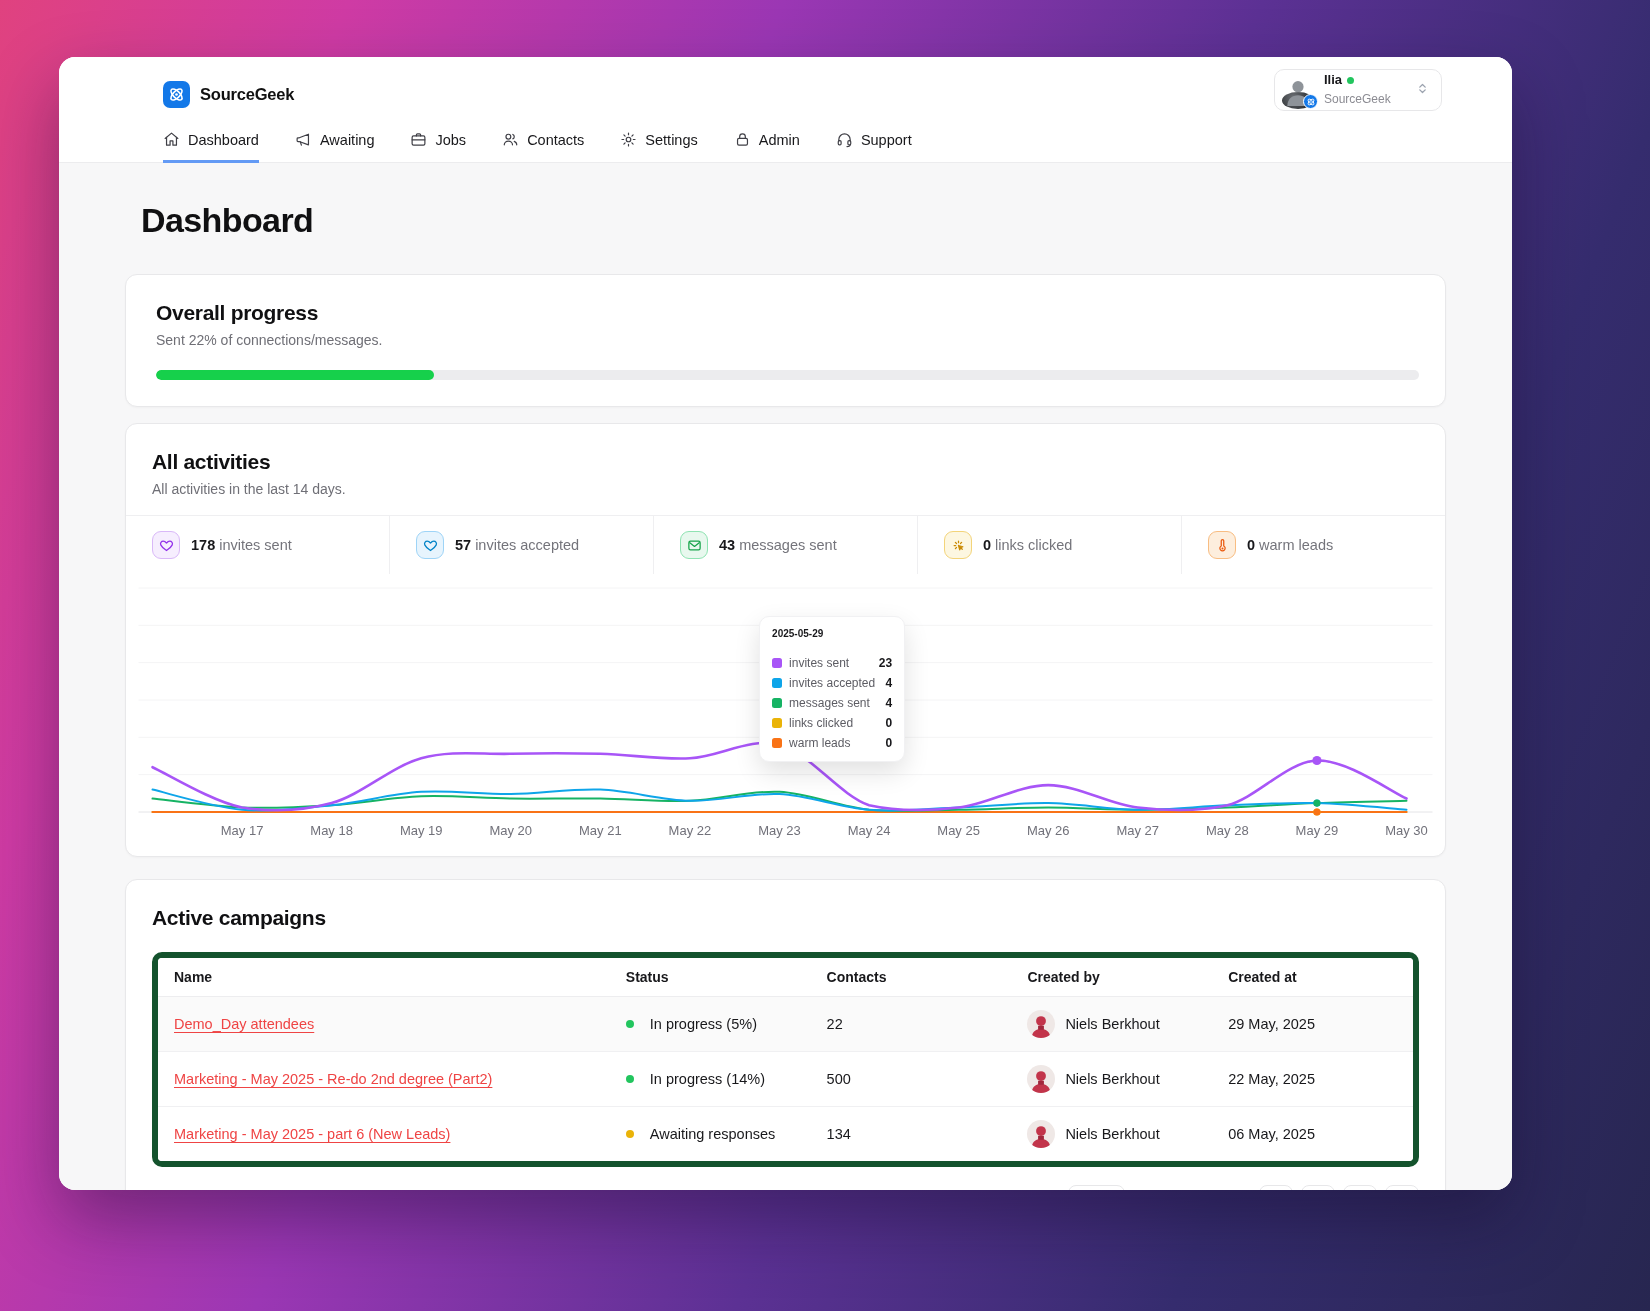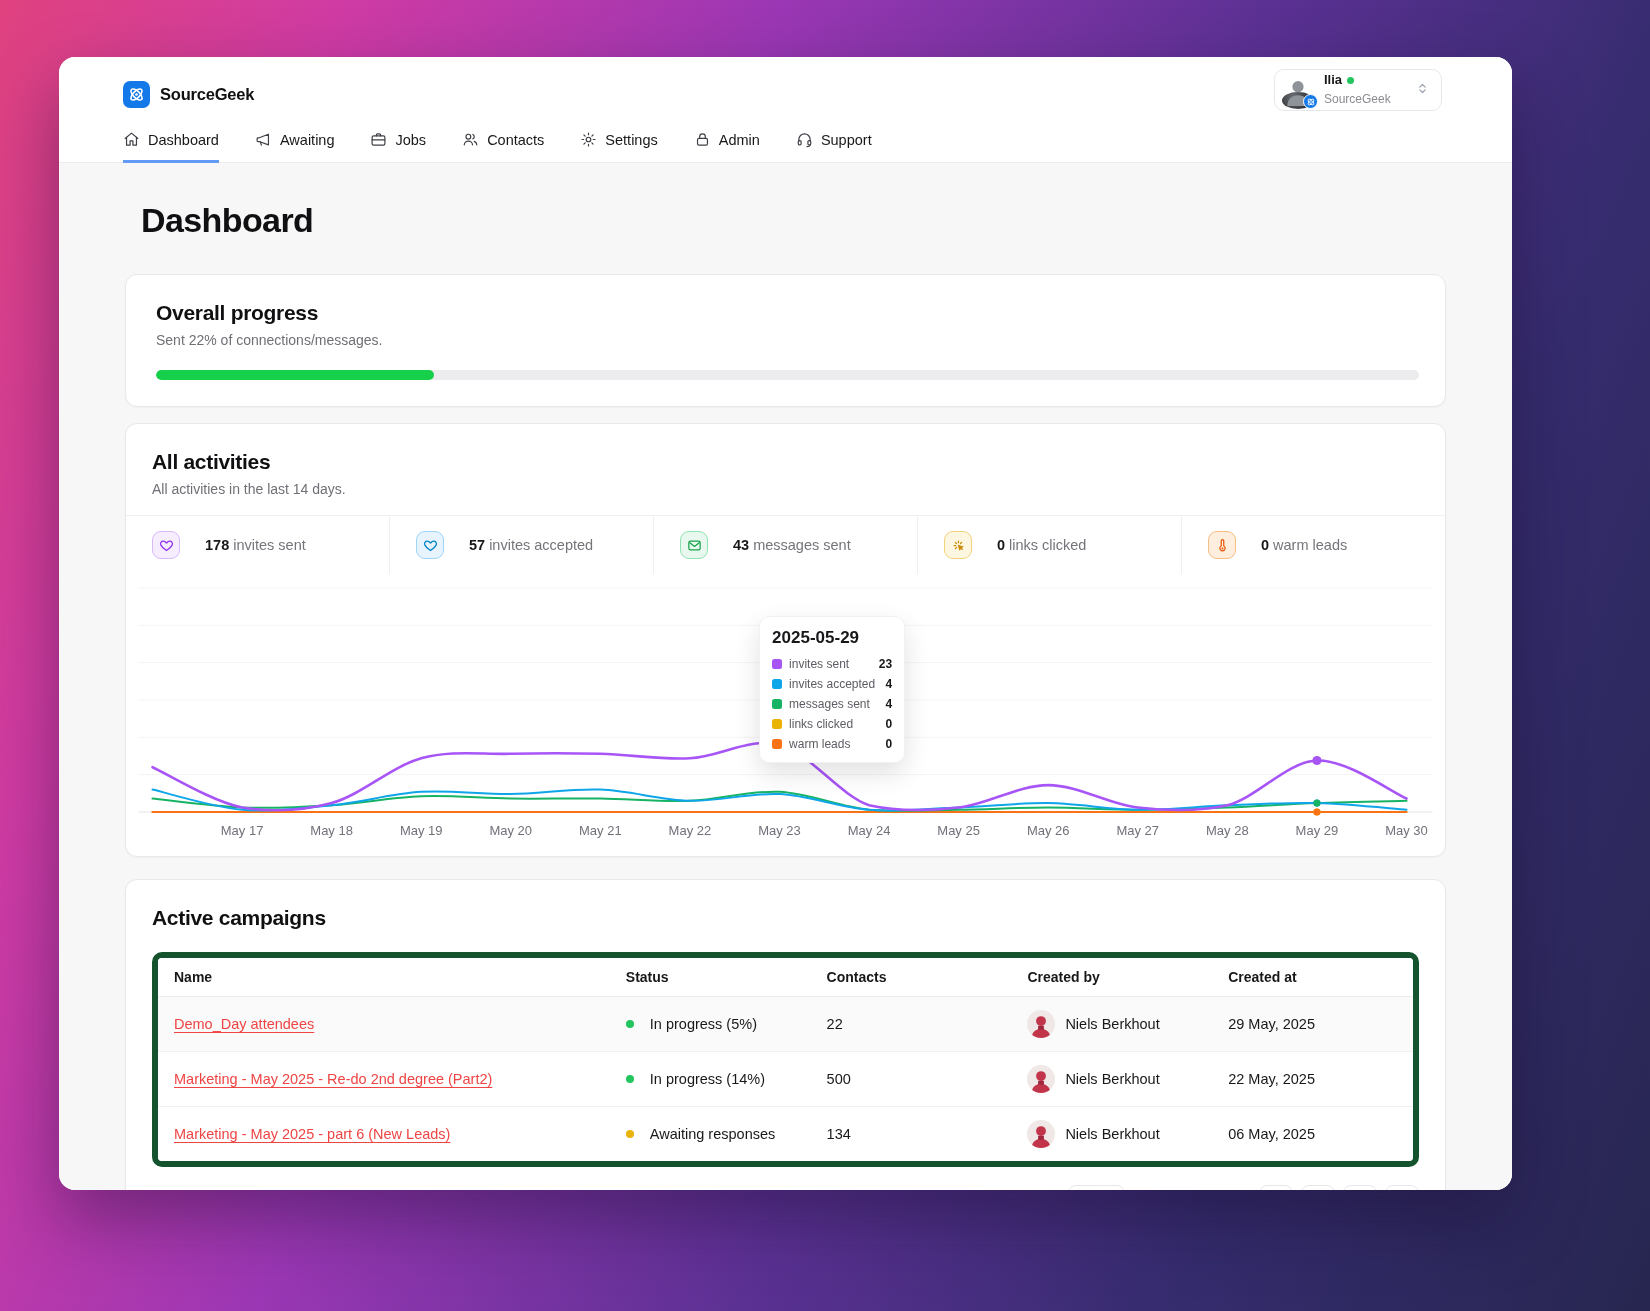--- a/index.html
+++ b/index.html
@@ -9,21 +9,21 @@
     background:linear-gradient(112deg,#e0427f 0%,#cf3ba4 16%,#9b37b4 36%,#5c3194 58%,#352c6e 78%,#272650 100%);
     position:relative; overflow:hidden;
   }
   .app {
     position:absolute; left:59px; top:57px; width:1453px; height:1133px;
     background:#fff; border-radius:16px; overflow:hidden;
     box-shadow:0 30px 70px rgba(20,10,40,.40);
     display:flex; flex-direction:column;
   }
   
-  .header { background:#fff; padding:16px 64px 0 64px; position:relative; border-bottom:1px solid #ececee; }
+  .header { background:#fff; padding:16px 64px 0 104px; position:relative; border-bottom:1px solid #ececee; }
   .brand { display:flex; align-items:center; gap:10px; height:42px; }
   .brand-logo { width:27px; height:27px; border-radius:7px; background:#1378e8; display:flex; align-items:center; justify-content:center; }
   .brand-logo svg { width:19px; height:19px; }
   .brand-name { font-size:16.5px; font-weight:700; color:#111; letter-spacing:-.2px; }
   .nav { display:flex; gap:36px; margin-top:4px; }
   .nav-item { display:flex; align-items:center; gap:8px; height:44px; font-size:14.5px; font-weight:500; color:#18181b;
     border-bottom:3px solid transparent; margin-bottom:-1px; cursor:pointer; }
   .nav-item svg { width:17px; height:17px; color:#3f3f46; }
   .nav-item.active { border-bottom-color:#639af5; }
   .user-chip { position:absolute; right:70px; top:12px; height:42px; min-width:168px;
@@ -49,36 +49,36 @@
   .card-title { font-size:21px; font-weight:700; letter-spacing:-.3px; color:#101012; }
   .card-sub { font-size:14px; color:#6f6f76; margin-top:7px; }
   
   .progress-card { margin-bottom:16px;padding-left:30px; }
   .progress-track { margin-top:22px; height:10px; border-radius:6px; background:#ececee; overflow:hidden; }
   .progress-fill { height:100%; border-radius:6px; }
   
   .activities-card { margin-bottom:22px; padding-bottom:12px; }
   .act-head { padding:26px 26px 18px 26px; }
   .stats-row { display:flex; border-top:1px solid #efeff1; }
-  .stat { flex:1; display:flex; align-items:center; gap:25px; padding:15px 0 15px 26px; border-right:1px solid #efeff1; }
+  .stat { flex:1; display:flex; align-items:center; gap:11px; padding:15px 0 15px 26px; border-right:1px solid #efeff1; }
   .stat:last-child { border-right:none; }
   .stat-badge { width:28px; height:28px; border-radius:9px; display:flex; align-items:center; justify-content:center; border:1px solid; }
   .stat-badge svg { width:15px; height:15px; }
   .tint-purple { background:#f6eefe; border-color:#d9b8f8; }
   .tint-blue   { background:#e7f4fd; border-color:#9ed4f7; }
   .tint-green  { background:#e8f8ee; border-color:#8fe3b2; }
   .tint-yellow { background:#fdf7e1; border-color:#f3d47a; }
   .tint-orange { background:#fdeedd; border-color:#f8bd82; }
   .stat-text { font-size:14.5px; color:#74747b; }
   .stat-text b { color:#18181b; font-weight:700; margin-right:4px; }
   .chart-wrap { position:relative; padding:6px 10px 2px 10px; }
   .chart-wrap svg { width:100%; display:block; overflow:visible; }
   .chart-tooltip { position:absolute; left:48%; top:42px; width:146px; background:#fff; border:1px solid #f1f1f3;
     border-radius:10px; box-shadow:0 10px 26px rgba(0,0,0,.12); padding:11px 12px; z-index:5; }
-  .tt-date { font-size:17px; font-weight:700; color:#18181b; margin-bottom:9px; }
+  .tt-date { font-size:10px; font-weight:700; color:#18181b; margin-bottom:17px; }
   .tt-row { display:flex; align-items:center; gap:7px; margin-top:6px; }
   .tt-swatch { width:10px; height:10px; border-radius:2.5px; flex:none; }
   .tt-label { font-size:12px; color:#5c5c63; flex:1; }
   .tt-value { font-size:12px; font-weight:700; color:#18181b; }
   
   .campaigns-card .card-title { margin-bottom:22px; }
   .table-frame { border:6px solid #14532d; border-radius:10px; overflow:hidden; }
   table { width:100%; border-collapse:collapse; }
   th { text-align:left; font-size:14px; font-weight:600; color:#18181b; padding:11px 16px; border-bottom:1px solid #ededef; background:#fff; }
   td { font-size:14.5px; color:#18181b; padding:13px 16px; border-bottom:1px solid #f0f0f2; background:#fff; }

